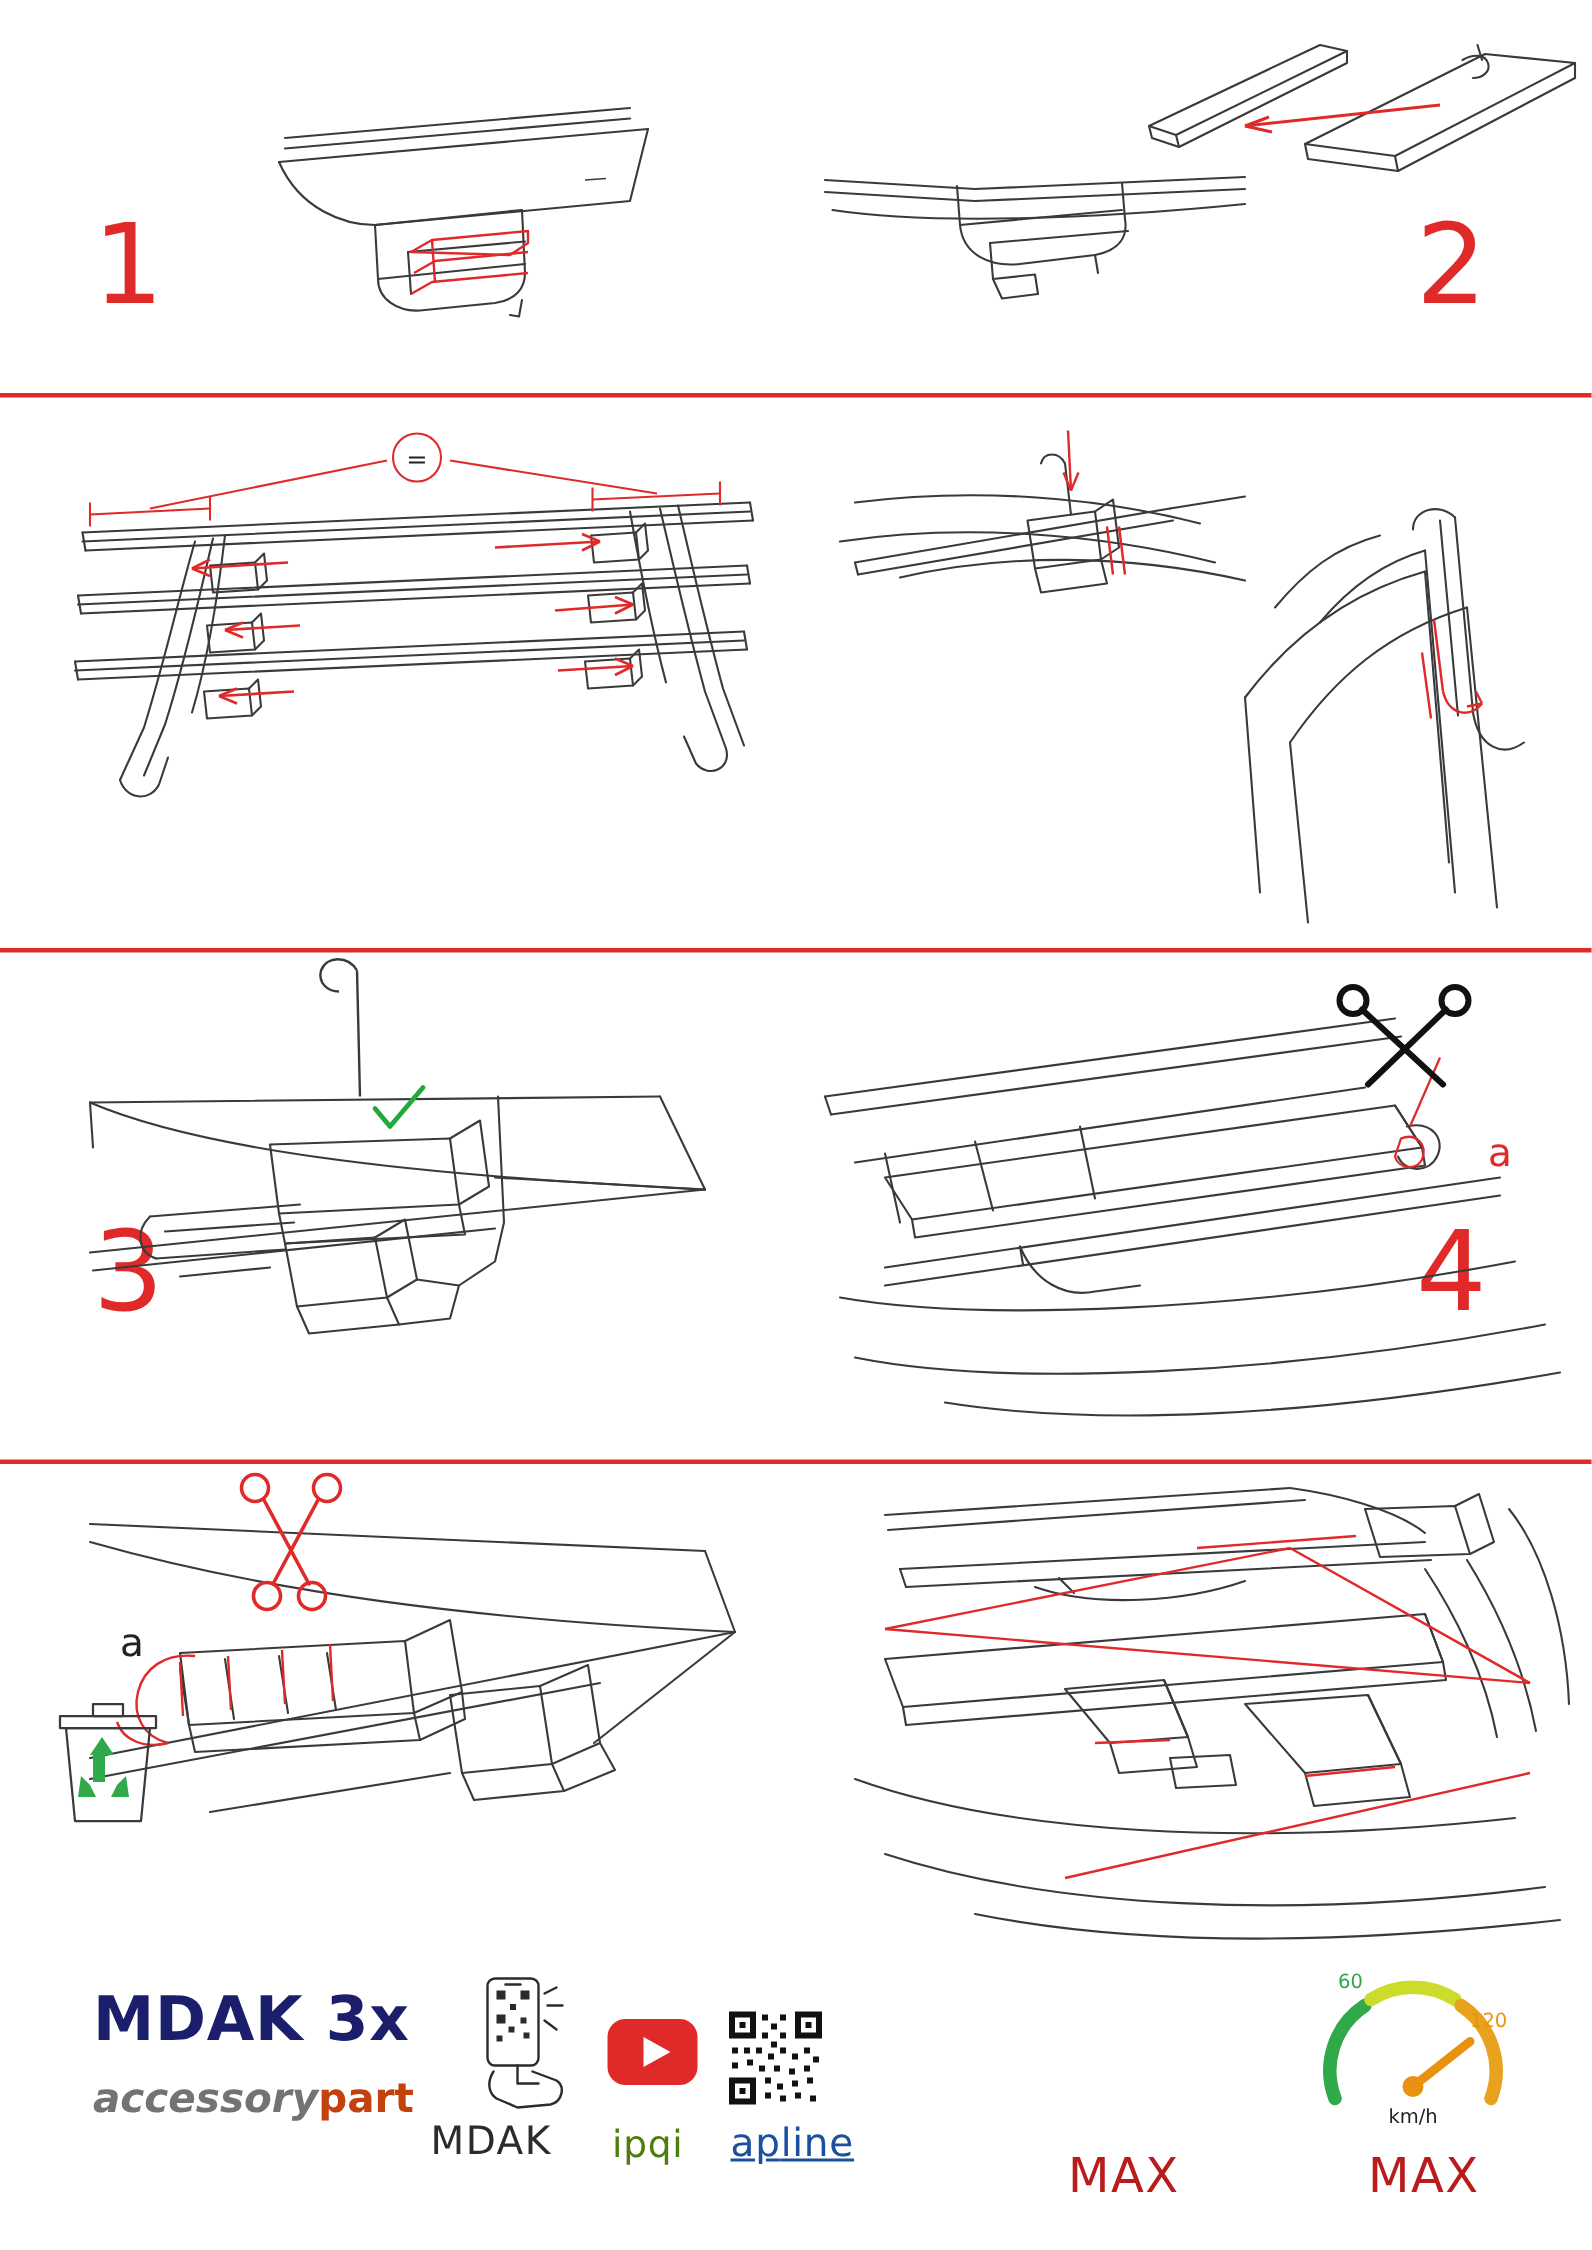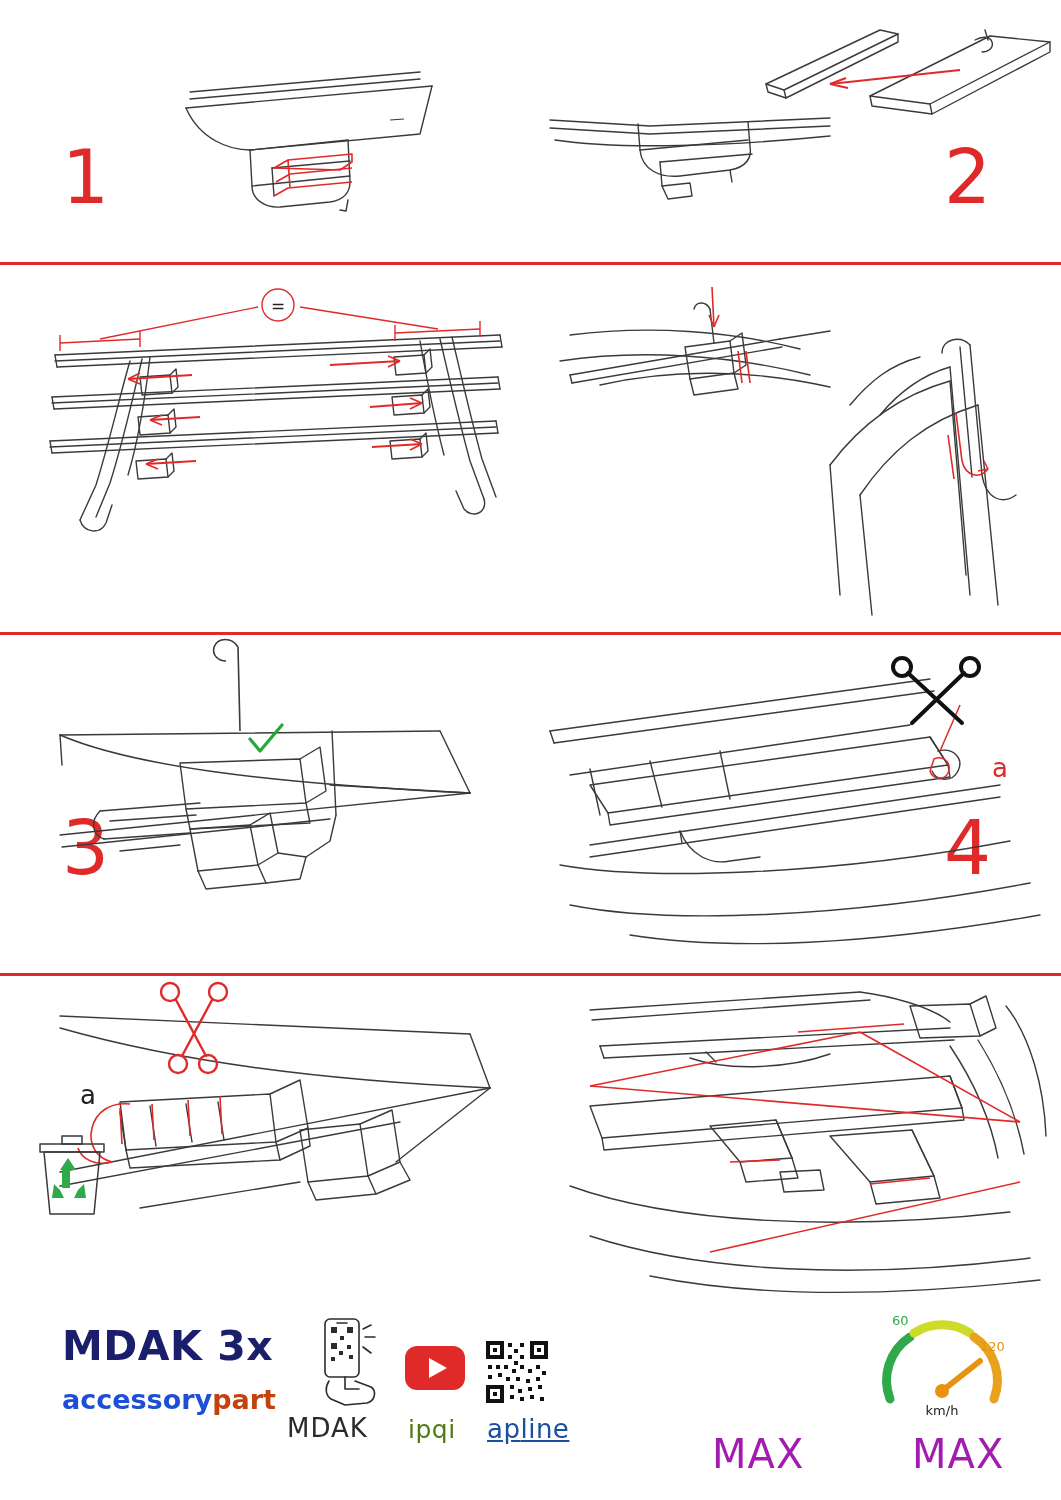--- a/index.html
+++ b/index.html
@@ -73,21 +73,21 @@
     color: #1b1f6b;
     text-align: right;
   }
   .brand-sub {
     margin-top: 16px;
     font-family: "DejaVu Sans", sans-serif;
     font-weight: 700;
     font-size: 27px;
     line-height: 30px;
   }
-  .brand-sub .a1 { color: #1d4ed8; }
+  .brand-sub .a1 { color: #737373; font-style: italic; }
   .brand-sub .a2 { color: #c2410c; }
 
   .logo-mdak {
     position: absolute;
     left: 287px;
     top: 118px;
     font-family: "DejaVu Sans", sans-serif;
     font-size: 26px;
     letter-spacing: 1px;
     color: #2b2b2b;
@@ -110,22 +110,22 @@
     color: #1b4fa0;
     letter-spacing: 0.5px;
     text-decoration: underline;
   }
   .logo-apline .ap { color: #1b4fa0; }
   .logo-apline .line { color: #1b4fa0; }
 
   .max-label {
     position: absolute;
     font-family: "DejaVu Sans", sans-serif;
-    font-size: 40px;
-    color: #a21caf;
+    font-size: 32px;
+    color: #b91c1c;
     letter-spacing: 1px;
   }
   .weight-text {
     font-family: "DejaVu Sans", sans-serif;
     font-size: 27px;
     fill: #e02a2a;
     font-weight: 700;
   }
 </style>
 </head>

